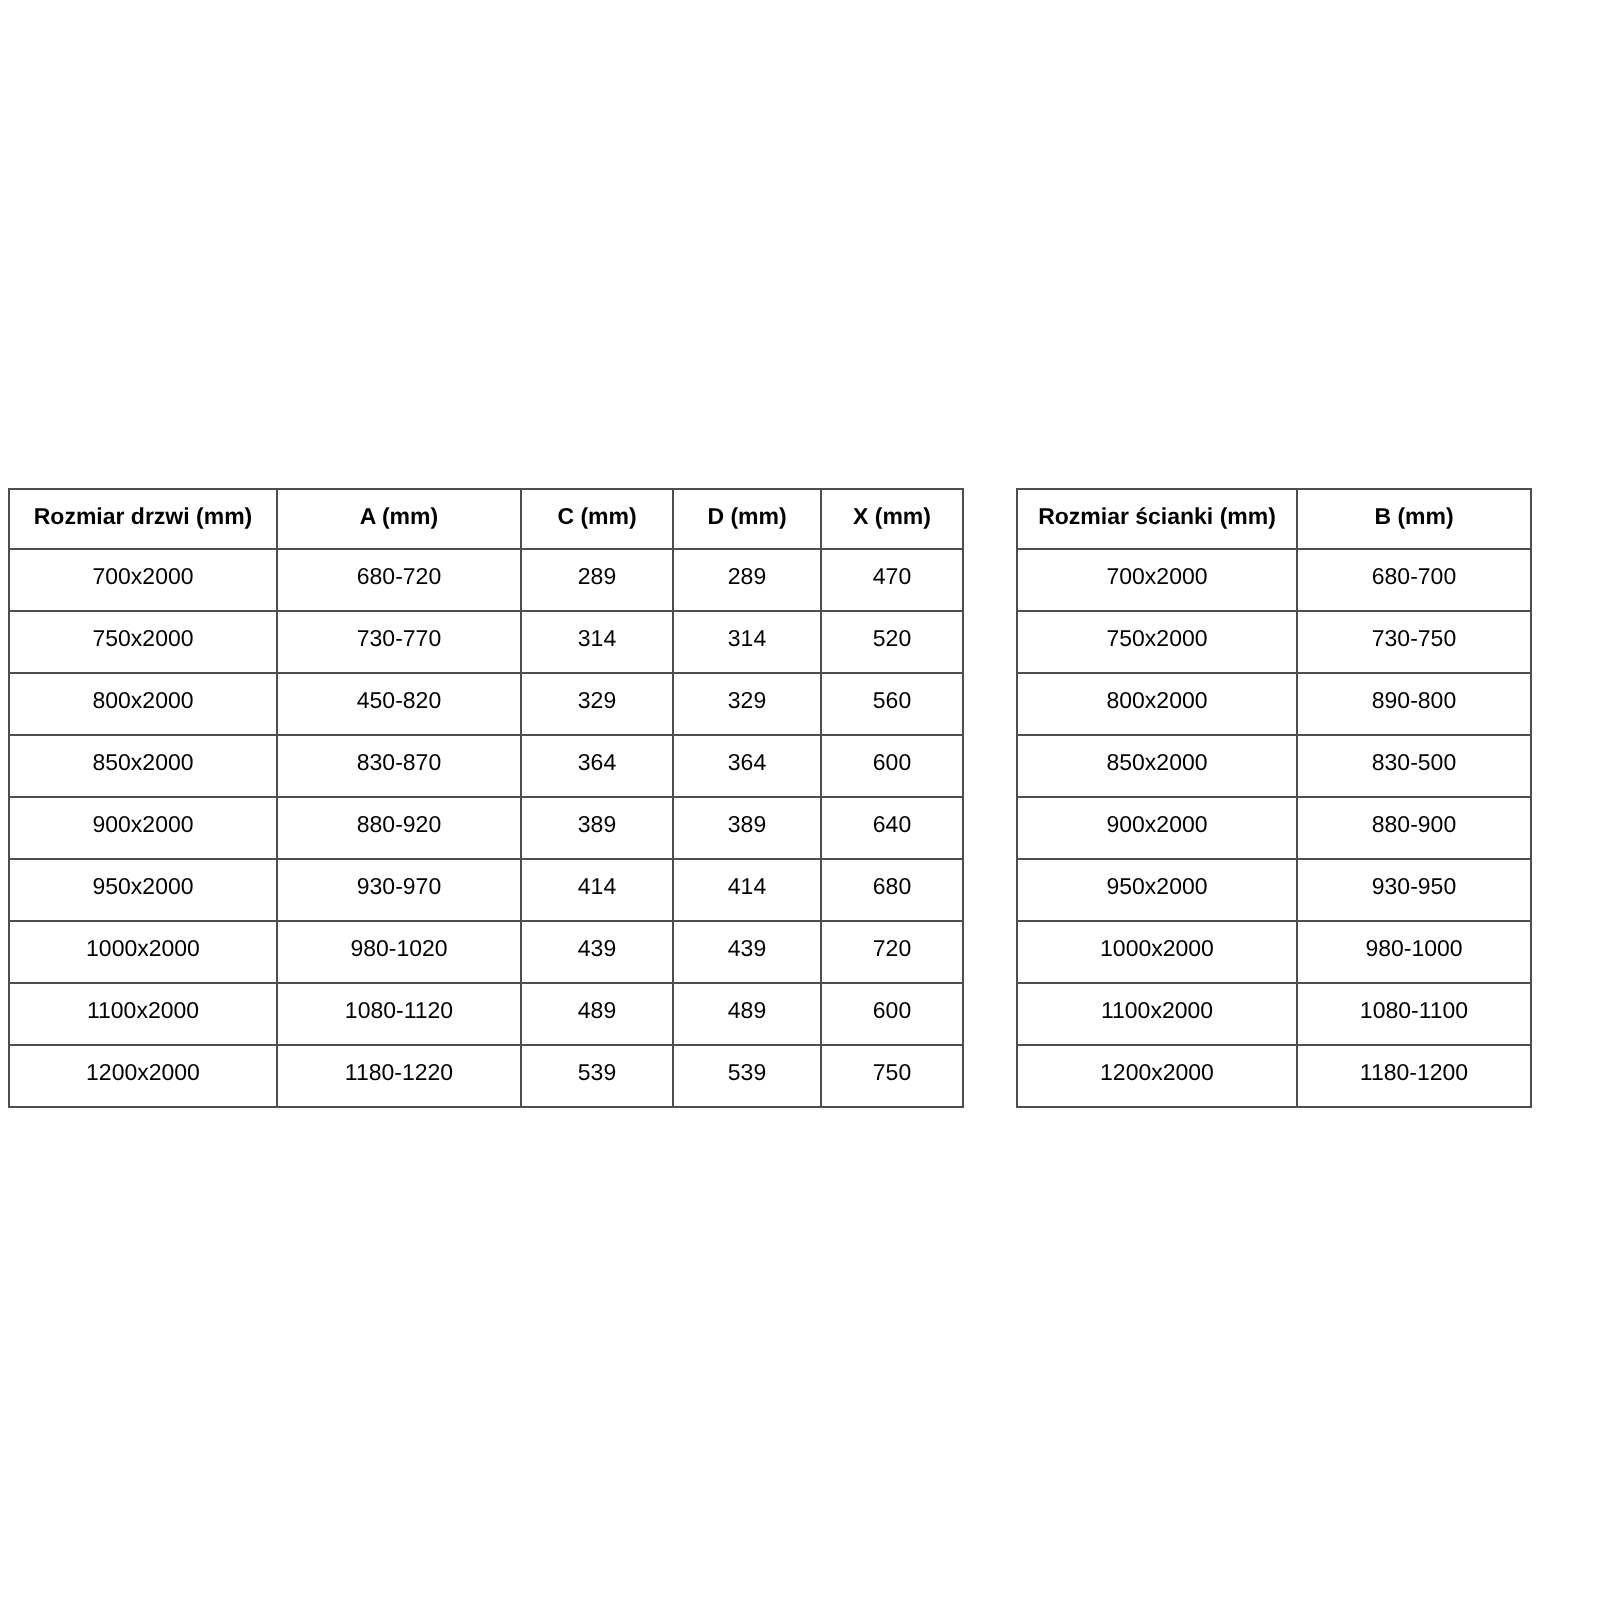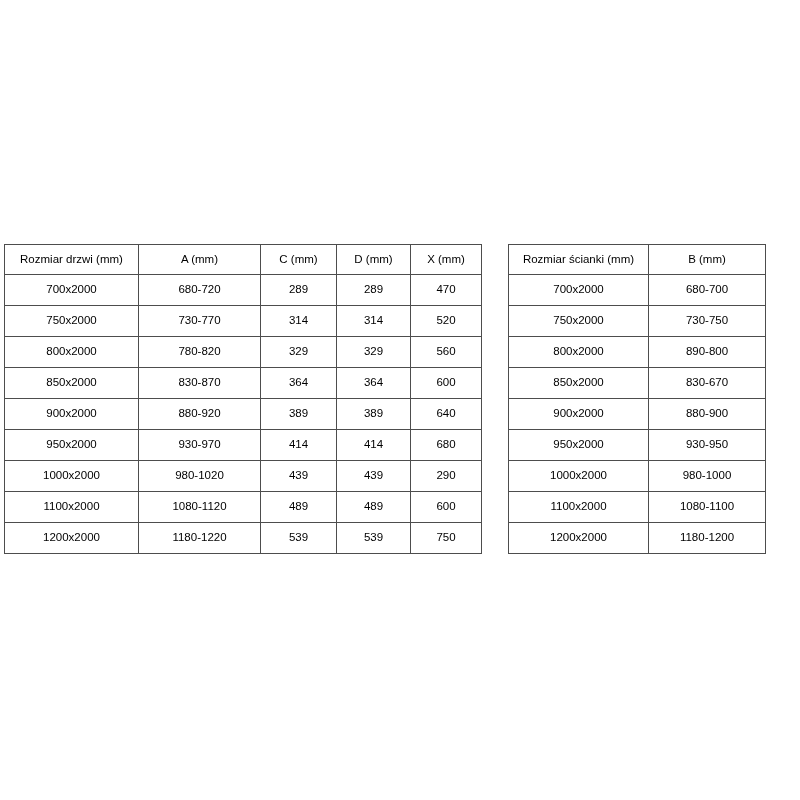--- a/index.html
+++ b/index.html
@@ -24,21 +24,21 @@
     border: 1px solid #4d4d4d;
     text-align: center;
     vertical-align: middle;
     color: #000000;
     font-size: 11.5px;
     line-height: 1;
     overflow: hidden;
     white-space: nowrap;
   }
   table.spec th {
-    font-weight: normal;
+    font-weight: bold;
     height: 30px;
   }
   table.spec td {
     font-weight: normal;
     height: 31px;
   }
   #table-left  { left: 4px;   top: 244px; width: 477px; }
   #table-right { left: 508px; top: 244px; width: 257px; }
 </style>
 </head>
@@ -72,21 +72,21 @@
         </tr>
         <tr>
           <td>750x2000</td>
           <td>730-770</td>
           <td>314</td>
           <td>314</td>
           <td>520</td>
         </tr>
         <tr>
           <td>800x2000</td>
-          <td>780-820</td>
+          <td>450-820</td>
           <td>329</td>
           <td>329</td>
           <td>560</td>
         </tr>
         <tr>
           <td>850x2000</td>
           <td>830-870</td>
           <td>364</td>
           <td>364</td>
           <td>600</td>
@@ -103,21 +103,21 @@
           <td>930-970</td>
           <td>414</td>
           <td>414</td>
           <td>680</td>
         </tr>
         <tr>
           <td>1000x2000</td>
           <td>980-1020</td>
           <td>439</td>
           <td>439</td>
-          <td>290</td>
+          <td>720</td>
         </tr>
         <tr>
           <td>1100x2000</td>
           <td>1080-1120</td>
           <td>489</td>
           <td>489</td>
           <td>600</td>
         </tr>
         <tr>
           <td>1200x2000</td>
@@ -147,21 +147,21 @@
         <tr>
           <td>750x2000</td>
           <td>730-750</td>
         </tr>
         <tr>
           <td>800x2000</td>
           <td>890-800</td>
         </tr>
         <tr>
           <td>850x2000</td>
-          <td>830-670</td>
+          <td>830-500</td>
         </tr>
         <tr>
           <td>900x2000</td>
           <td>880-900</td>
         </tr>
         <tr>
           <td>950x2000</td>
           <td>930-950</td>
         </tr>
         <tr>

